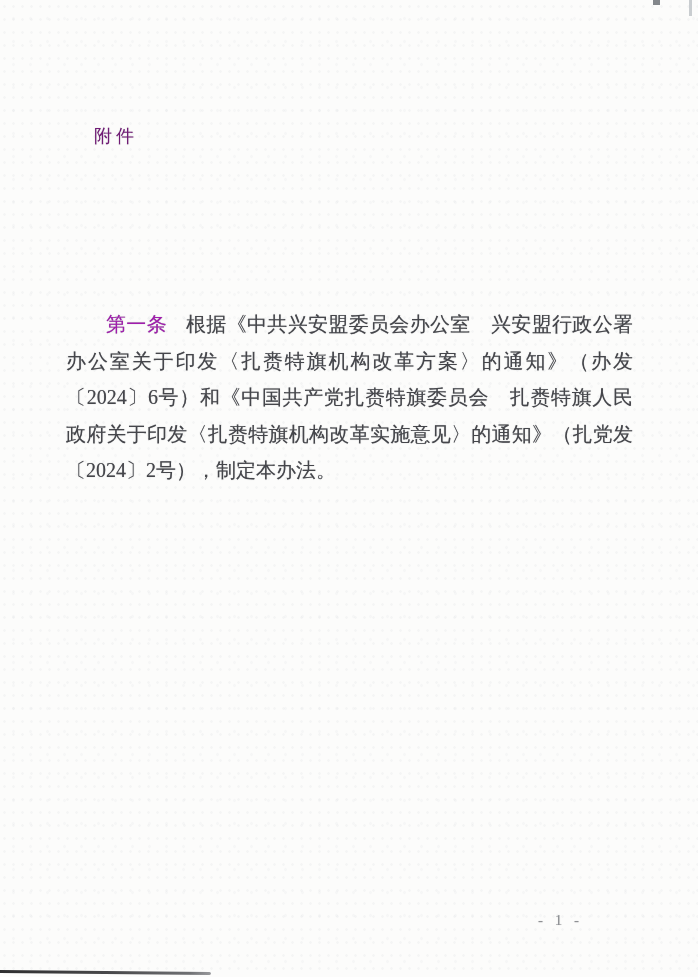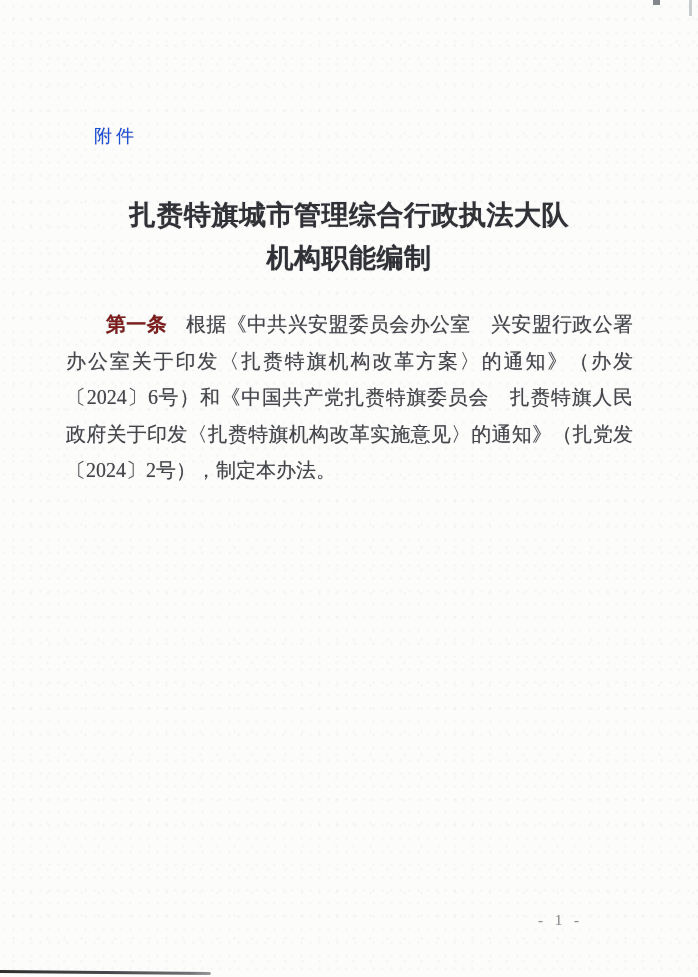--- a/index.html
+++ b/index.html
@@ -24,21 +24,21 @@
   .page {
     position: absolute;
     inset: 0;
   }
   .attachment {
     position: absolute;
     left: 94px;
     top: 124px;
     font-size: 18px;
     letter-spacing: 4px;
-    color: #1d4ed8;
+    color: #701a75;
     text-shadow: 0 0 1px rgba(70,70,78,0.35);
   }
   .title-block {
     position: absolute;
     left: 0;
     top: 194px;
     width: 100%;
     text-align: center;
   }
   .title-line {
@@ -58,23 +58,23 @@
     font-size: 20px;
     line-height: 36.6px;
     text-align: justify;
     text-shadow: 0 0 0.8px rgba(62,63,70,0.55);
   }
   .para {
     margin: 0;
     text-indent: 2em;
   }
   .lead-strong {
-    font-weight: 700;
+    font-weight: 400;
     margin-right: 0.95em;
-    color: #7f1d1d;
+    color: #a21caf;
   }
   .page-number {
     position: absolute;
     left: 538px;
     top: 912px;
     font-size: 15px;
     letter-spacing: 4px;
     color: #8d8f93;
     text-shadow: 0 0 1px rgba(120,122,128,0.4);
   }
@@ -109,24 +109,20 @@
     opacity: 0.8;
   }
 </style>
 </head>
 <body>
 
 <div class="page">
 
   <div class="attachment">附件</div>
 
-  <div class="title-block">
-    <h1 class="title-line">扎赉特旗城市管理综合行政执法大队</h1>
-    <h1 class="title-line">机构职能编制</h1>
-  </div>
 
   <div class="body-block">
 
     <p class="para"><span class="lead-strong">第一条</span><span>根据《中共兴安盟委员会办公室　兴安盟行政公署办公室关于印发〈扎赉特旗机构改革方案〉的通知》（办发〔2024〕6号）和《中国共产党扎赉特旗委员会　扎赉特旗人民政府关于印发〈扎赉特旗机构改革实施意见〉的通知》（扎党发〔2024〕2号），制定本办法。</span></p>
 
 
 
 
   </div>
 

